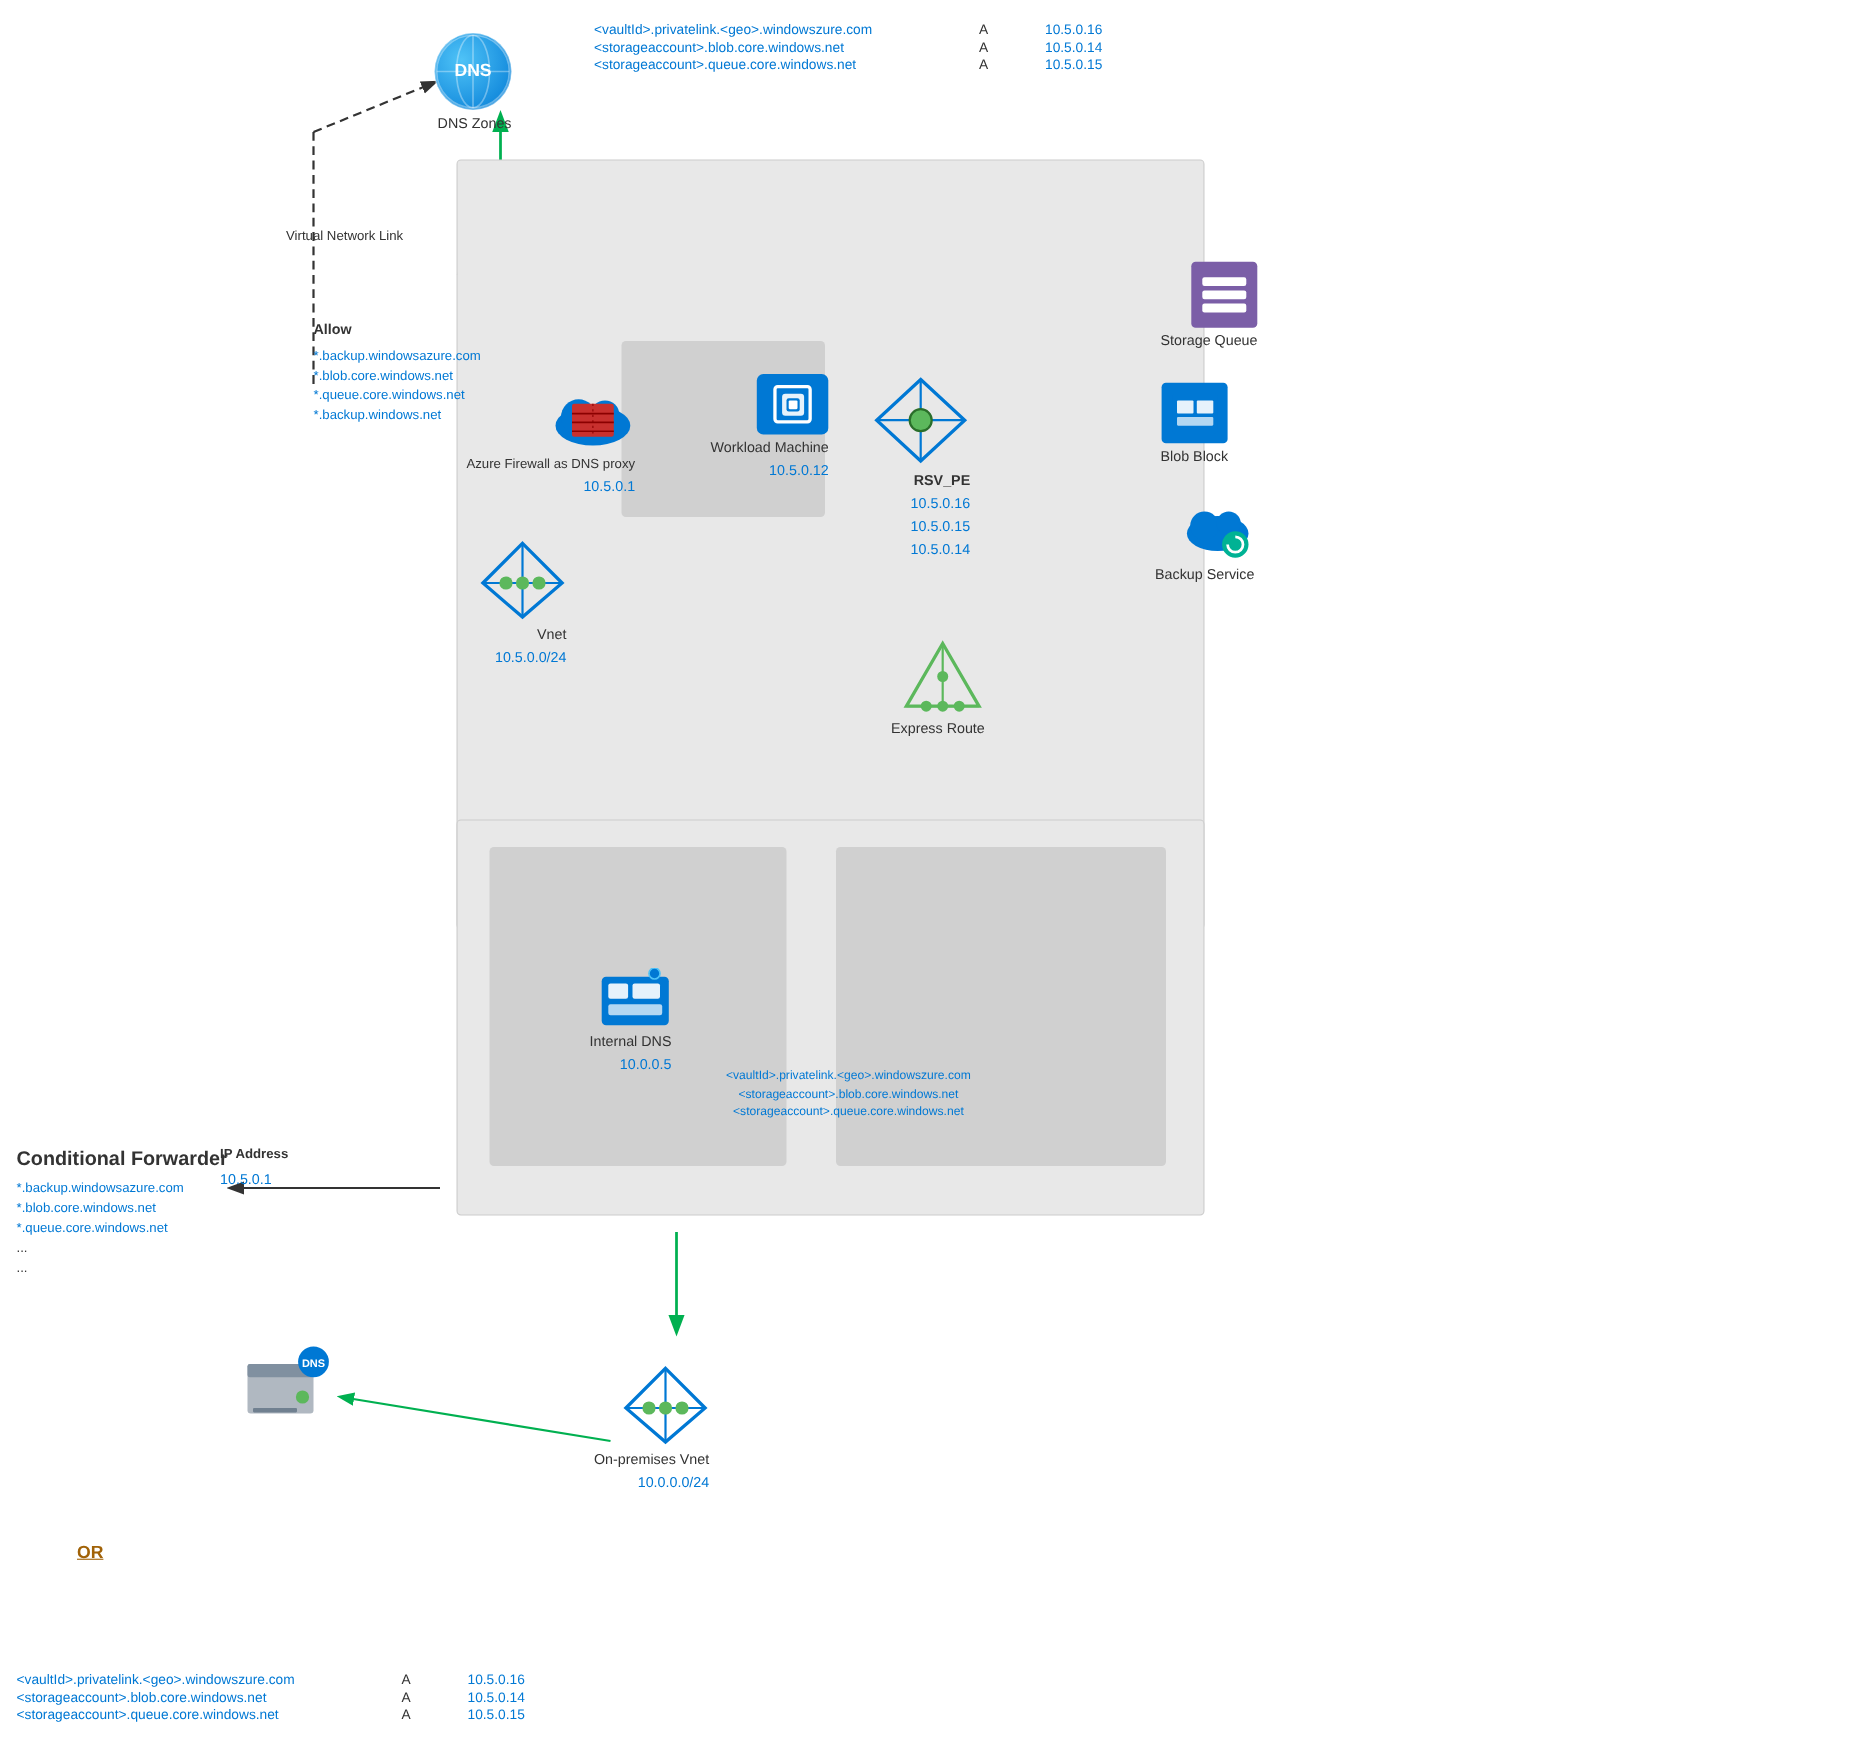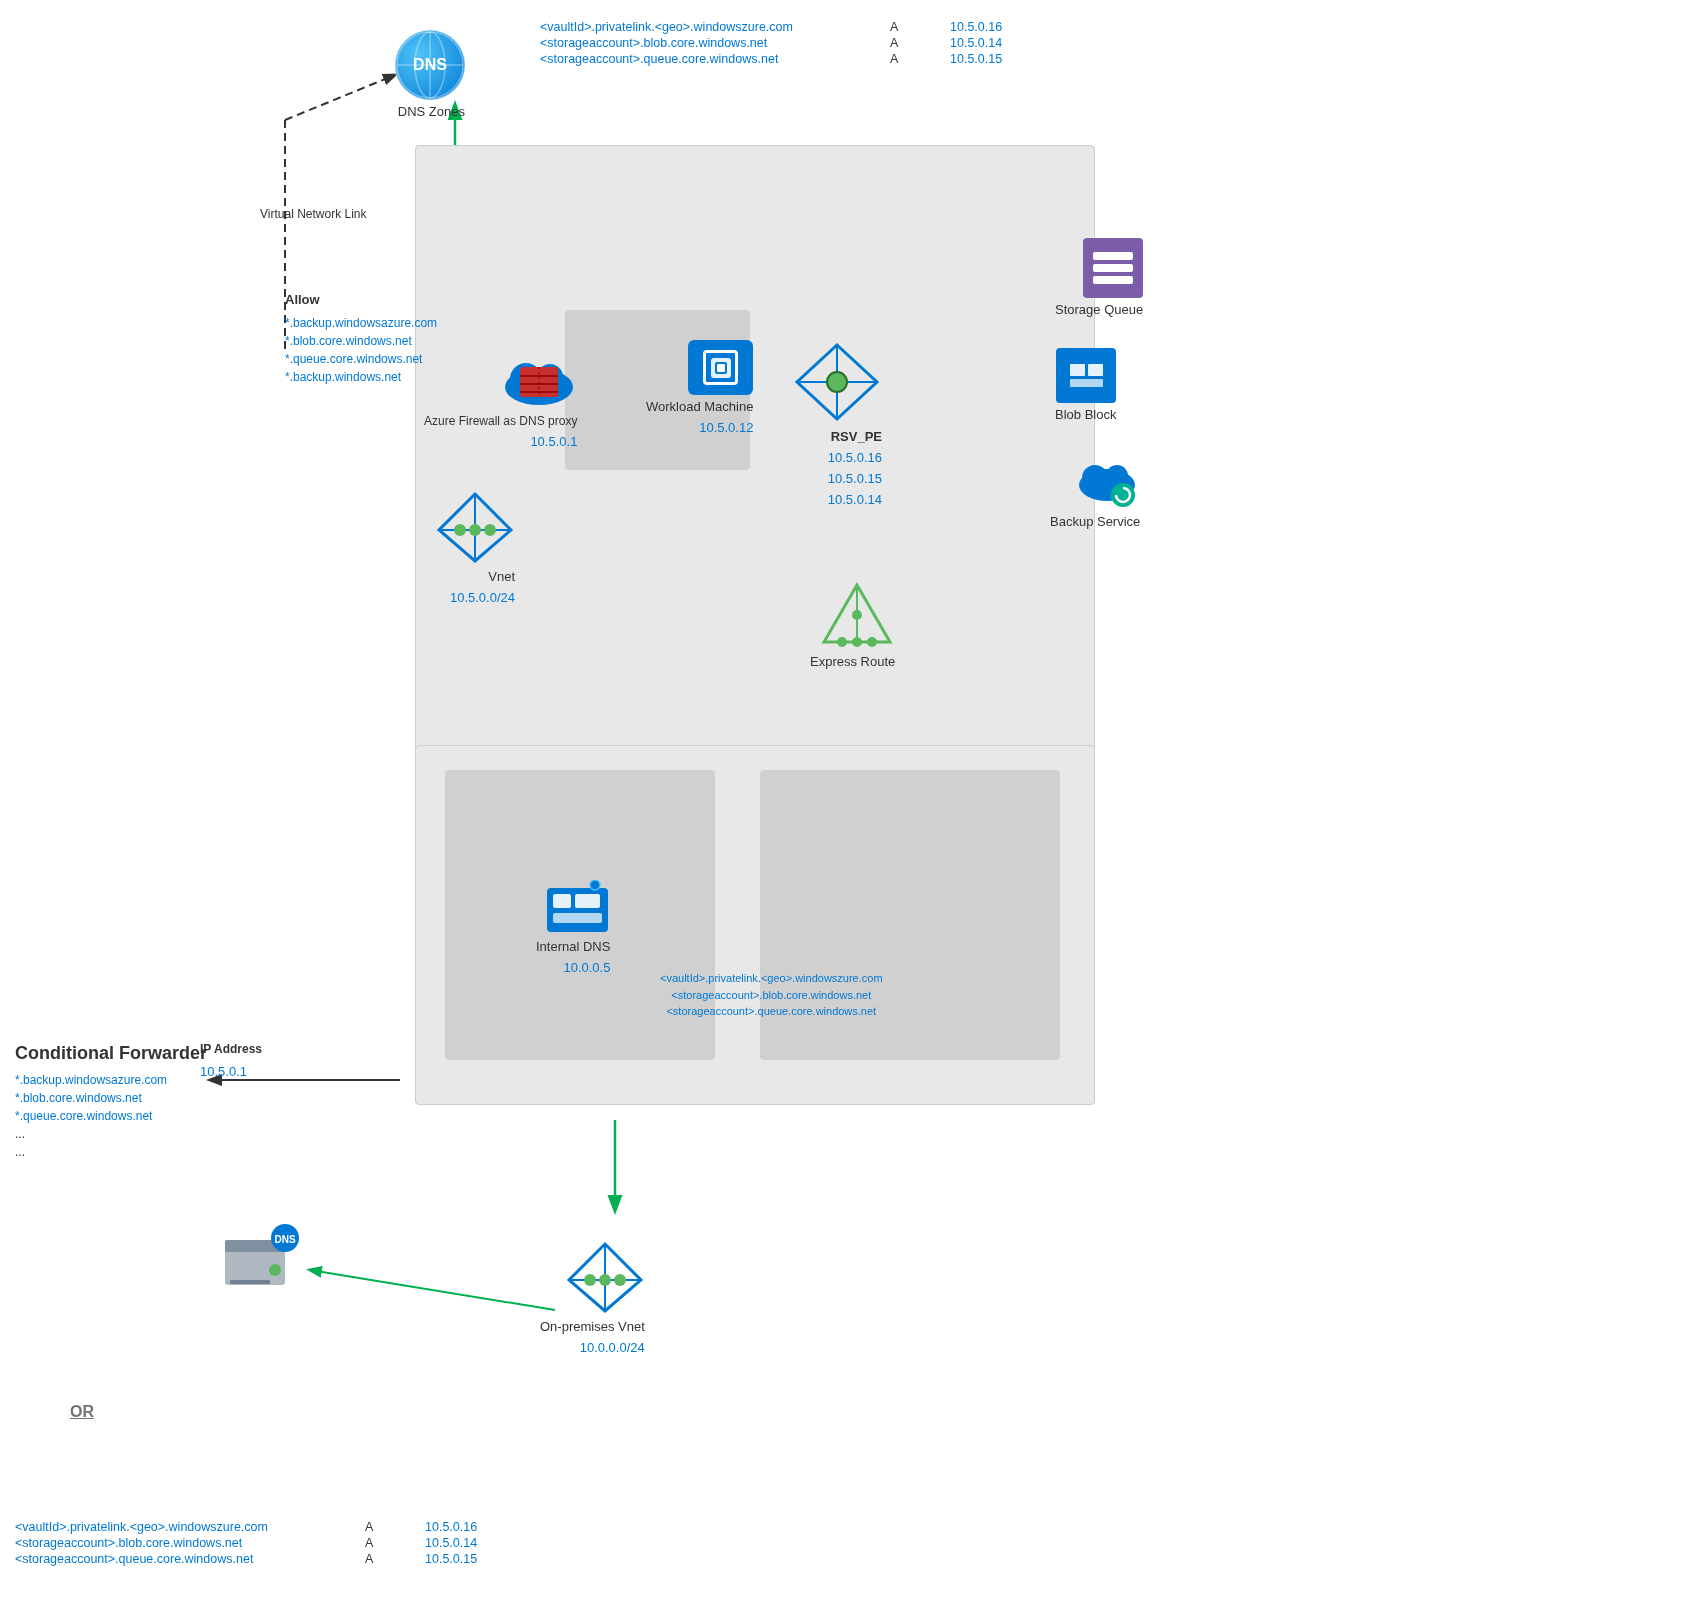--- a/index.html
+++ b/index.html
@@ -142,21 +142,21 @@
     .static-text {
       position: absolute;
       font-size: 12px;
       color: #333;
       line-height: 1.5;
     }
     .blue-text {
       color: #0078d4;
     }
     .blue-link {
-      color: #737373;
+      color: #a16207;
       text-decoration: underline;
     }
     .record-table {
       position: absolute;
       font-size: 12.5px;
     }
     .record-row {
       display: flex;
       gap: 30px;
       margin-bottom: 2px;

